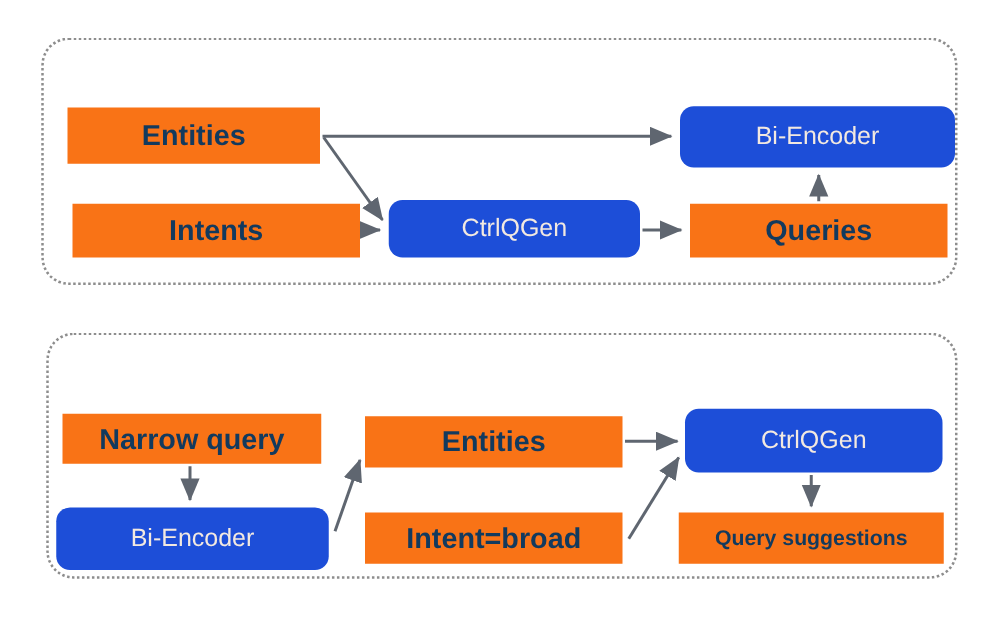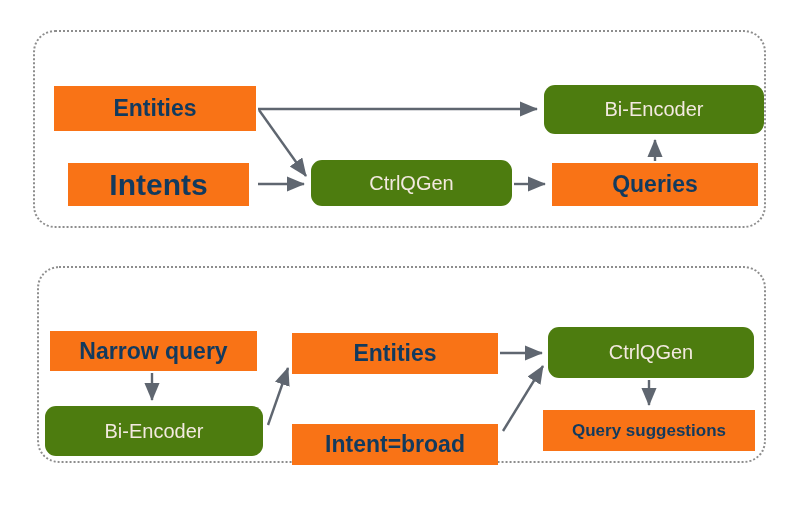--- a/index.html
+++ b/index.html
@@ -49,38 +49,38 @@
     justify-content: center;
     white-space: nowrap;
   }
   .node.light {
     background: #f97316;
     color: #123a5e;
     font-weight: bold;
     border-radius: 0;
   }
   .node.dark {
-    background: #4d7c0f;
+    background: #1d4ed8;
     color: #f3e9e0;
     font-weight: 400;
     border-radius: 11px;
   }
 
   
   #node-entities-1  { left: 54px;  top: 86px;  width: 202px; height: 45px; font-size: 23px; }
-  #node-intents-1   { left: 68px;  top: 163px; width: 181px; height: 43px; font-size: 30px; }
+  #node-intents-1   { left: 58px;  top: 163px; width: 230px; height: 43px; font-size: 23px; }
   #node-ctrlqgen-1  { left: 311px; top: 160px; width: 201px; height: 46px; font-size: 20px; }
   #node-biencoder-1 { left: 544px; top: 85px;  width: 220px; height: 49px; font-size: 20px; }
   #node-queries-1   { left: 552px; top: 163px; width: 206px; height: 43px; font-size: 23px; }
 
   
   #node-narrowquery-2 { left: 50px;  top: 331px; width: 207px; height: 40px; font-size: 23px; }
   #node-biencoder-2   { left: 45px;  top: 406px; width: 218px; height: 50px; font-size: 20px; }
   #node-entities-2    { left: 292px; top: 333px; width: 206px; height: 41px; font-size: 23px; }
-  #node-intentbroad-2 { left: 292px; top: 424px; width: 206px; height: 41px; font-size: 23px; }
+  #node-intentbroad-2 { left: 292px; top: 410px; width: 206px; height: 41px; font-size: 23px; }
   #node-ctrlqgen-2    { left: 548px; top: 327px; width: 206px; height: 51px; font-size: 20px; }
   #node-querysugg-2   { left: 543px; top: 410px; width: 212px; height: 41px; font-size: 17px; }
 
   
   #arrows {
     position: absolute;
     left: 0; top: 0;
     width: 796px; height: 506px;
     pointer-events: none;
   }

